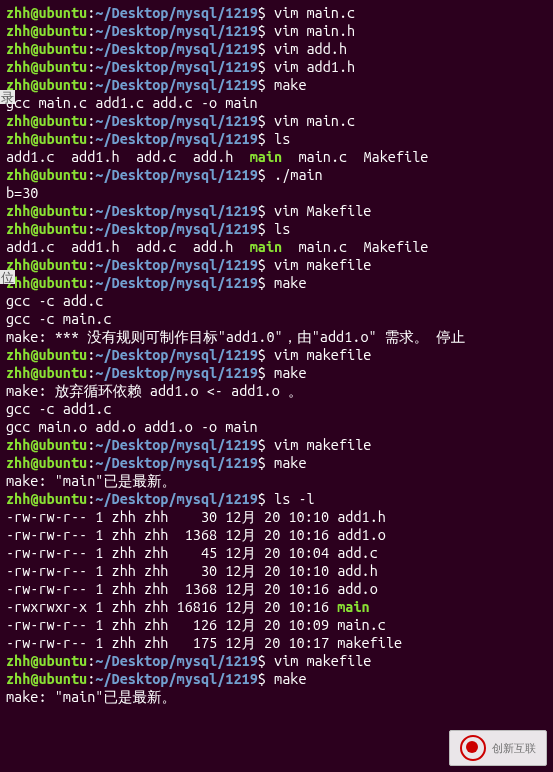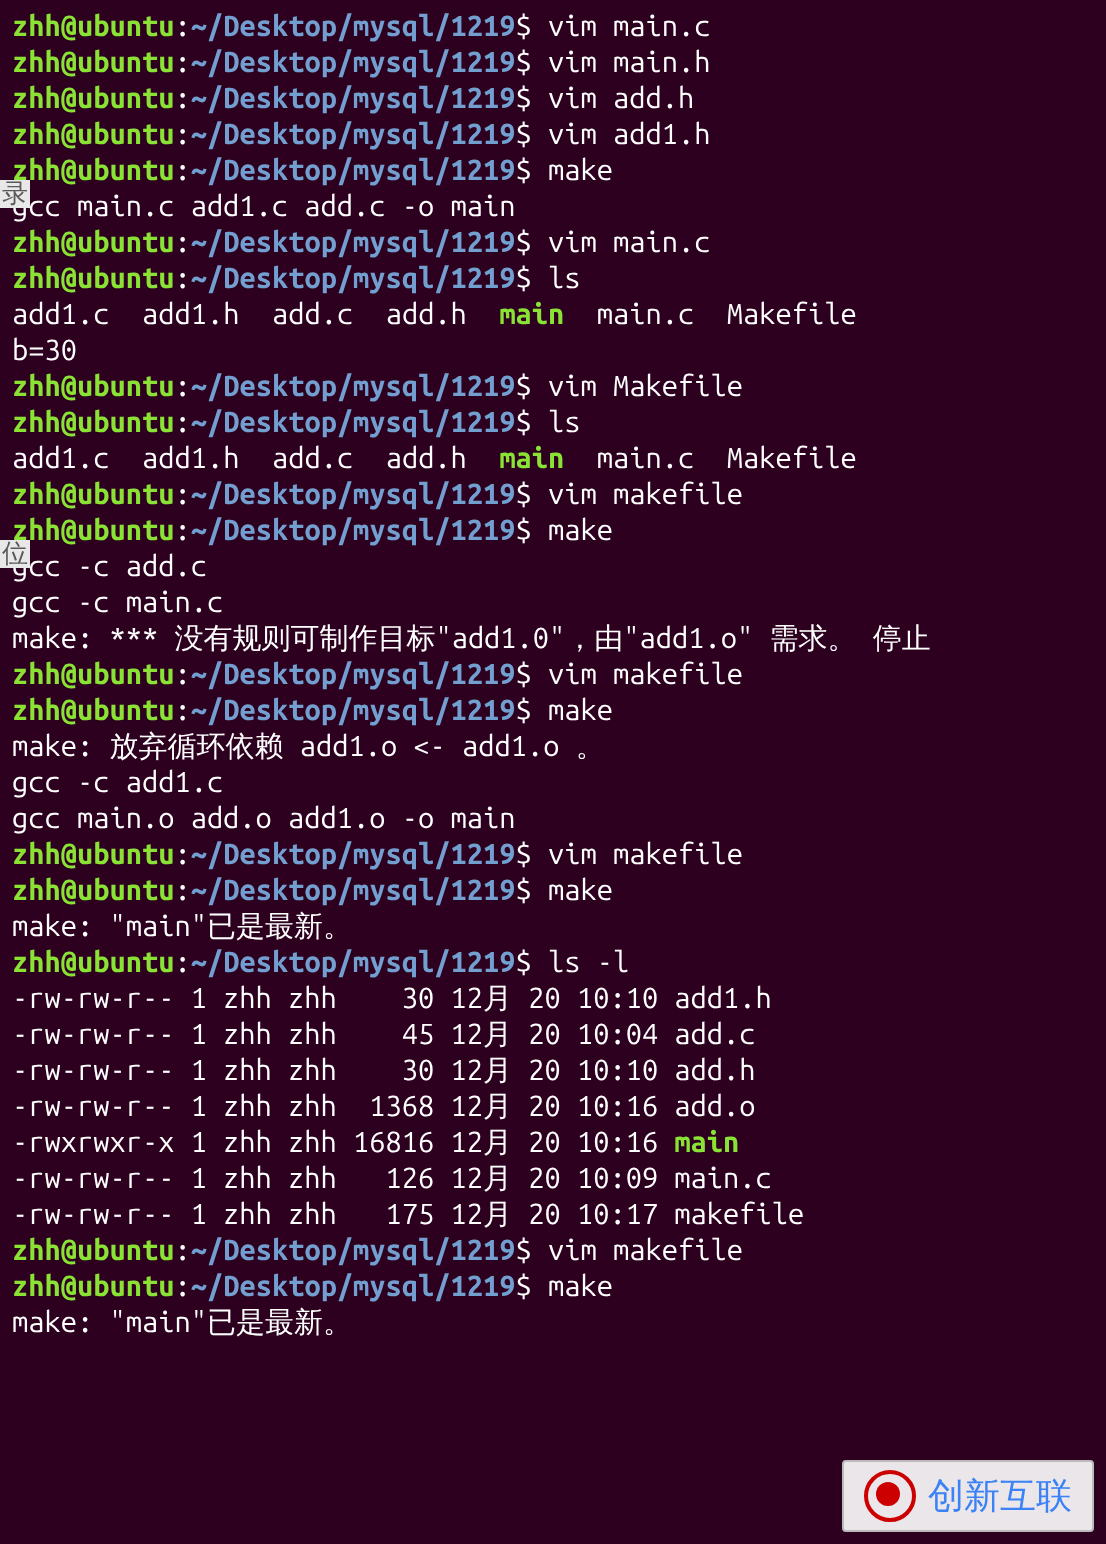--- a/index.html
+++ b/index.html
@@ -48,21 +48,21 @@
     box-sizing: border-box;
   }
   .wm-logo::before {
     content: "";
     position: absolute;
     left: 4px; top: 4px;
     width: 12px; height: 12px;
     background: #c00;
     border-radius: 50%;
   }
-  .wm-text { font-size: 18px; color: #3b82f6; }
+  .wm-text { font-size: 11px; color: #737373; }
   .edge-label {
     position: absolute;
     left: 0;
     font-size: 13px;
     color: #5a5a5a;
     background: #e8e8e8;
     padding: 0 1px;
     line-height: 14px;
   }
 </style>
@@ -72,39 +72,41 @@
 <div id="term">
     <div class="line"><span class="user">zhh</span><span class="at">@</span><span class="host">ubuntu</span><span class="colon">:</span><span class="path">~/Desktop/mysql/1219</span><span class="dollar">$</span> <span class="cmd">vim main.c</span></div>
     <div class="line"><span class="user">zhh</span><span class="at">@</span><span class="host">ubuntu</span><span class="colon">:</span><span class="path">~/Desktop/mysql/1219</span><span class="dollar">$</span> <span class="cmd">vim main.h</span></div>
     <div class="line"><span class="user">zhh</span><span class="at">@</span><span class="host">ubuntu</span><span class="colon">:</span><span class="path">~/Desktop/mysql/1219</span><span class="dollar">$</span> <span class="cmd">vim add.h</span></div>
     <div class="line"><span class="user">zhh</span><span class="at">@</span><span class="host">ubuntu</span><span class="colon">:</span><span class="path">~/Desktop/mysql/1219</span><span class="dollar">$</span> <span class="cmd">vim add1.h</span></div>
     <div class="line"><span class="user">zhh</span><span class="at">@</span><span class="host">ubuntu</span><span class="colon">:</span><span class="path">~/Desktop/mysql/1219</span><span class="dollar">$</span> <span class="cmd">make</span></div>
     <div class="line plain">gcc main.c add1.c add.c -o main</div>
     <div class="line"><span class="user">zhh</span><span class="at">@</span><span class="host">ubuntu</span><span class="colon">:</span><span class="path">~/Desktop/mysql/1219</span><span class="dollar">$</span> <span class="cmd">vim main.c</span></div>
     <div class="line"><span class="user">zhh</span><span class="at">@</span><span class="host">ubuntu</span><span class="colon">:</span><span class="path">~/Desktop/mysql/1219</span><span class="dollar">$</span> <span class="cmd">ls</span></div>
     <div class="line"><span class="plain">add1.c</span>  <span class="plain">add1.h</span>  <span class="plain">add.c</span>  <span class="plain">add.h</span>  <span class="exe">main</span>  <span class="plain">main.c</span>  <span class="plain">Makefile</span></div>
+    <div class="line"><span class="user">zhh</span><span class="at">@</span><span class="host">ubuntu</span><span class="colon">:</span><span class="path">~/Desktop/mysql/1219</span><span class="dollar">$</span> <span class="cmd">./main</span></div>
     <div class="line plain">b=30</div>
     <div class="line"><span class="user">zhh</span><span class="at">@</span><span class="host">ubuntu</span><span class="colon">:</span><span class="path">~/Desktop/mysql/1219</span><span class="dollar">$</span> <span class="cmd">vim Makefile</span></div>
     <div class="line"><span class="user">zhh</span><span class="at">@</span><span class="host">ubuntu</span><span class="colon">:</span><span class="path">~/Desktop/mysql/1219</span><span class="dollar">$</span> <span class="cmd">ls</span></div>
     <div class="line"><span class="plain">add1.c</span>  <span class="plain">add1.h</span>  <span class="plain">add.c</span>  <span class="plain">add.h</span>  <span class="exe">main</span>  <span class="plain">main.c</span>  <span class="plain">Makefile</span></div>
     <div class="line"><span class="user">zhh</span><span class="at">@</span><span class="host">ubuntu</span><span class="colon">:</span><span class="path">~/Desktop/mysql/1219</span><span class="dollar">$</span> <span class="cmd">vim makefile</span></div>
     <div class="line"><span class="user">zhh</span><span class="at">@</span><span class="host">ubuntu</span><span class="colon">:</span><span class="path">~/Desktop/mysql/1219</span><span class="dollar">$</span> <span class="cmd">make</span></div>
     <div class="line plain">gcc -c add.c</div>
     <div class="line plain">gcc -c main.c</div>
     <div class="line plain">make: *** 没有规则可制作目标"add1.0"，由"add1.o" 需求。 停止</div>
     <div class="line"><span class="user">zhh</span><span class="at">@</span><span class="host">ubuntu</span><span class="colon">:</span><span class="path">~/Desktop/mysql/1219</span><span class="dollar">$</span> <span class="cmd">vim makefile</span></div>
     <div class="line"><span class="user">zhh</span><span class="at">@</span><span class="host">ubuntu</span><span class="colon">:</span><span class="path">~/Desktop/mysql/1219</span><span class="dollar">$</span> <span class="cmd">make</span></div>
     <div class="line plain">make: 放弃循环依赖 add1.o &lt;- add1.o 。</div>
     <div class="line plain">gcc -c add1.c</div>
     <div class="line plain">gcc main.o add.o add1.o -o main</div>
     <div class="line"><span class="user">zhh</span><span class="at">@</span><span class="host">ubuntu</span><span class="colon">:</span><span class="path">~/Desktop/mysql/1219</span><span class="dollar">$</span> <span class="cmd">vim makefile</span></div>
     <div class="line"><span class="user">zhh</span><span class="at">@</span><span class="host">ubuntu</span><span class="colon">:</span><span class="path">~/Desktop/mysql/1219</span><span class="dollar">$</span> <span class="cmd">make</span></div>
     <div class="line plain">make: "main"已是最新。</div>
     <div class="line"><span class="user">zhh</span><span class="at">@</span><span class="host">ubuntu</span><span class="colon">:</span><span class="path">~/Desktop/mysql/1219</span><span class="dollar">$</span> <span class="cmd">ls -l</span></div>
     <div class="line plain">-rw-rw-r-- 1 zhh zhh    30 12月 20 10:10 add1.h</div>
+    <div class="line plain">-rw-rw-r-- 1 zhh zhh  1368 12月 20 10:16 add1.o</div>
     <div class="line plain">-rw-rw-r-- 1 zhh zhh    45 12月 20 10:04 add.c</div>
     <div class="line plain">-rw-rw-r-- 1 zhh zhh    30 12月 20 10:10 add.h</div>
     <div class="line plain">-rw-rw-r-- 1 zhh zhh  1368 12月 20 10:16 add.o</div>
     <div class="line"><span class="plain">-rwxrwxr-x 1 zhh zhh 16816 12月 20 10:16 </span><span class="exe">main</span></div>
     <div class="line plain">-rw-rw-r-- 1 zhh zhh   126 12月 20 10:09 main.c</div>
     <div class="line plain">-rw-rw-r-- 1 zhh zhh   175 12月 20 10:17 makefile</div>
     <div class="line"><span class="user">zhh</span><span class="at">@</span><span class="host">ubuntu</span><span class="colon">:</span><span class="path">~/Desktop/mysql/1219</span><span class="dollar">$</span> <span class="cmd">vim makefile</span></div>
     <div class="line"><span class="user">zhh</span><span class="at">@</span><span class="host">ubuntu</span><span class="colon">:</span><span class="path">~/Desktop/mysql/1219</span><span class="dollar">$</span> <span class="cmd">make</span></div>
     <div class="line plain">make: "main"已是最新。</div>
   </div>

